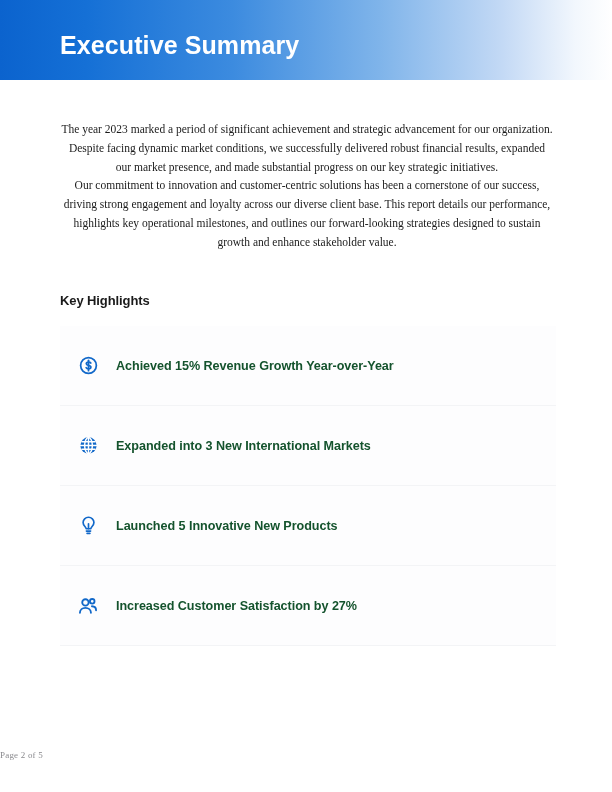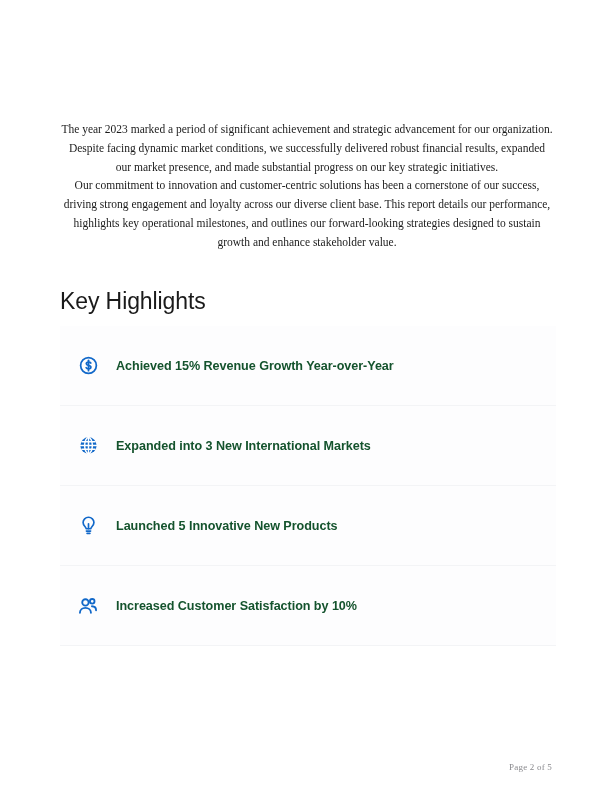--- a/index.html
+++ b/index.html
@@ -67,22 +67,22 @@
     margin: 0;
     text-align: center;
   }
 
   
   .section-heading {
     position: absolute;
     left: 60px;
     top: 288px;
     font-family: "Liberation Sans", sans-serif;
-    font-size: 23px;
-    font-weight: normal;
+    font-size: 13px;
+    font-weight: bold;
     color: #1a1a1a;
     line-height: 26px;
     letter-spacing: -0.1px;
   }
 
   
   .highlights {
     position: absolute;
     left: 60px;
     top: 326px;
@@ -119,34 +119,35 @@
     letter-spacing: -0.05px;
     line-height: 18px;
   }
 
   
   .footer {
     position: absolute;
     left: 0;
     top: 748px;
     width: 552px;
-    text-align: right;
     font-family: "Liberation Serif", serif;
     font-size: 9px;
     color: #8a8a8e;
     line-height: 14px;
     letter-spacing: 0.2px;
-    margin-top: 12px;
   }
 </style>
 </head>
 <body>
 
 <div class="page">
 
+  <div class="header-band">
+    <div class="header-title">Executive Summary</div>
+  </div>
 
   <div class="body-copy">
     <p class="para">The year 2023 marked a period of significant achievement and strategic advancement for our organization. Despite facing dynamic market conditions, we successfully delivered robust financial results, expanded our market presence, and made substantial progress on our key strategic initiatives.</p>
     <p class="para">Our commitment to innovation and customer-centric solutions has been a cornerstone of our success, driving strong engagement and loyalty across our diverse client base. This report details our performance, highlights key operational milestones, and outlines our forward-looking strategies designed to sustain growth and enhance stakeholder value.</p>
   </div>
 
   <div class="section-heading">Key Highlights</div>
 
   <div class="highlights">
 
@@ -193,20 +194,20 @@
       <span class="card-icon">
         <svg width="22" height="22" viewBox="0 0 24 24">
           <g fill="none" stroke="currentColor" stroke-width="2" stroke-linecap="round" stroke-linejoin="round">
             <circle cx="9.2" cy="8.1" r="3.5"></circle>
             <path d="M3.2 19.4c0-3.3 2.7-5.3 6-5.3s6 2 6 5.3"></path>
             <circle cx="16.6" cy="6.9" r="2.5"></circle>
             <path d="M16.3 12.3c2.5.1 4.5 1.8 4.5 4.4"></path>
           </g>
         </svg>
       </span>
-      <span class="card-label">Increased Customer Satisfaction by 10%</span>
+      <span class="card-label">Increased Customer Satisfaction by 27%</span>
     </div>
 
   </div>
 
   <div class="footer">Page 2 of 5</div>
 
 </div>
 
 </body></html>

